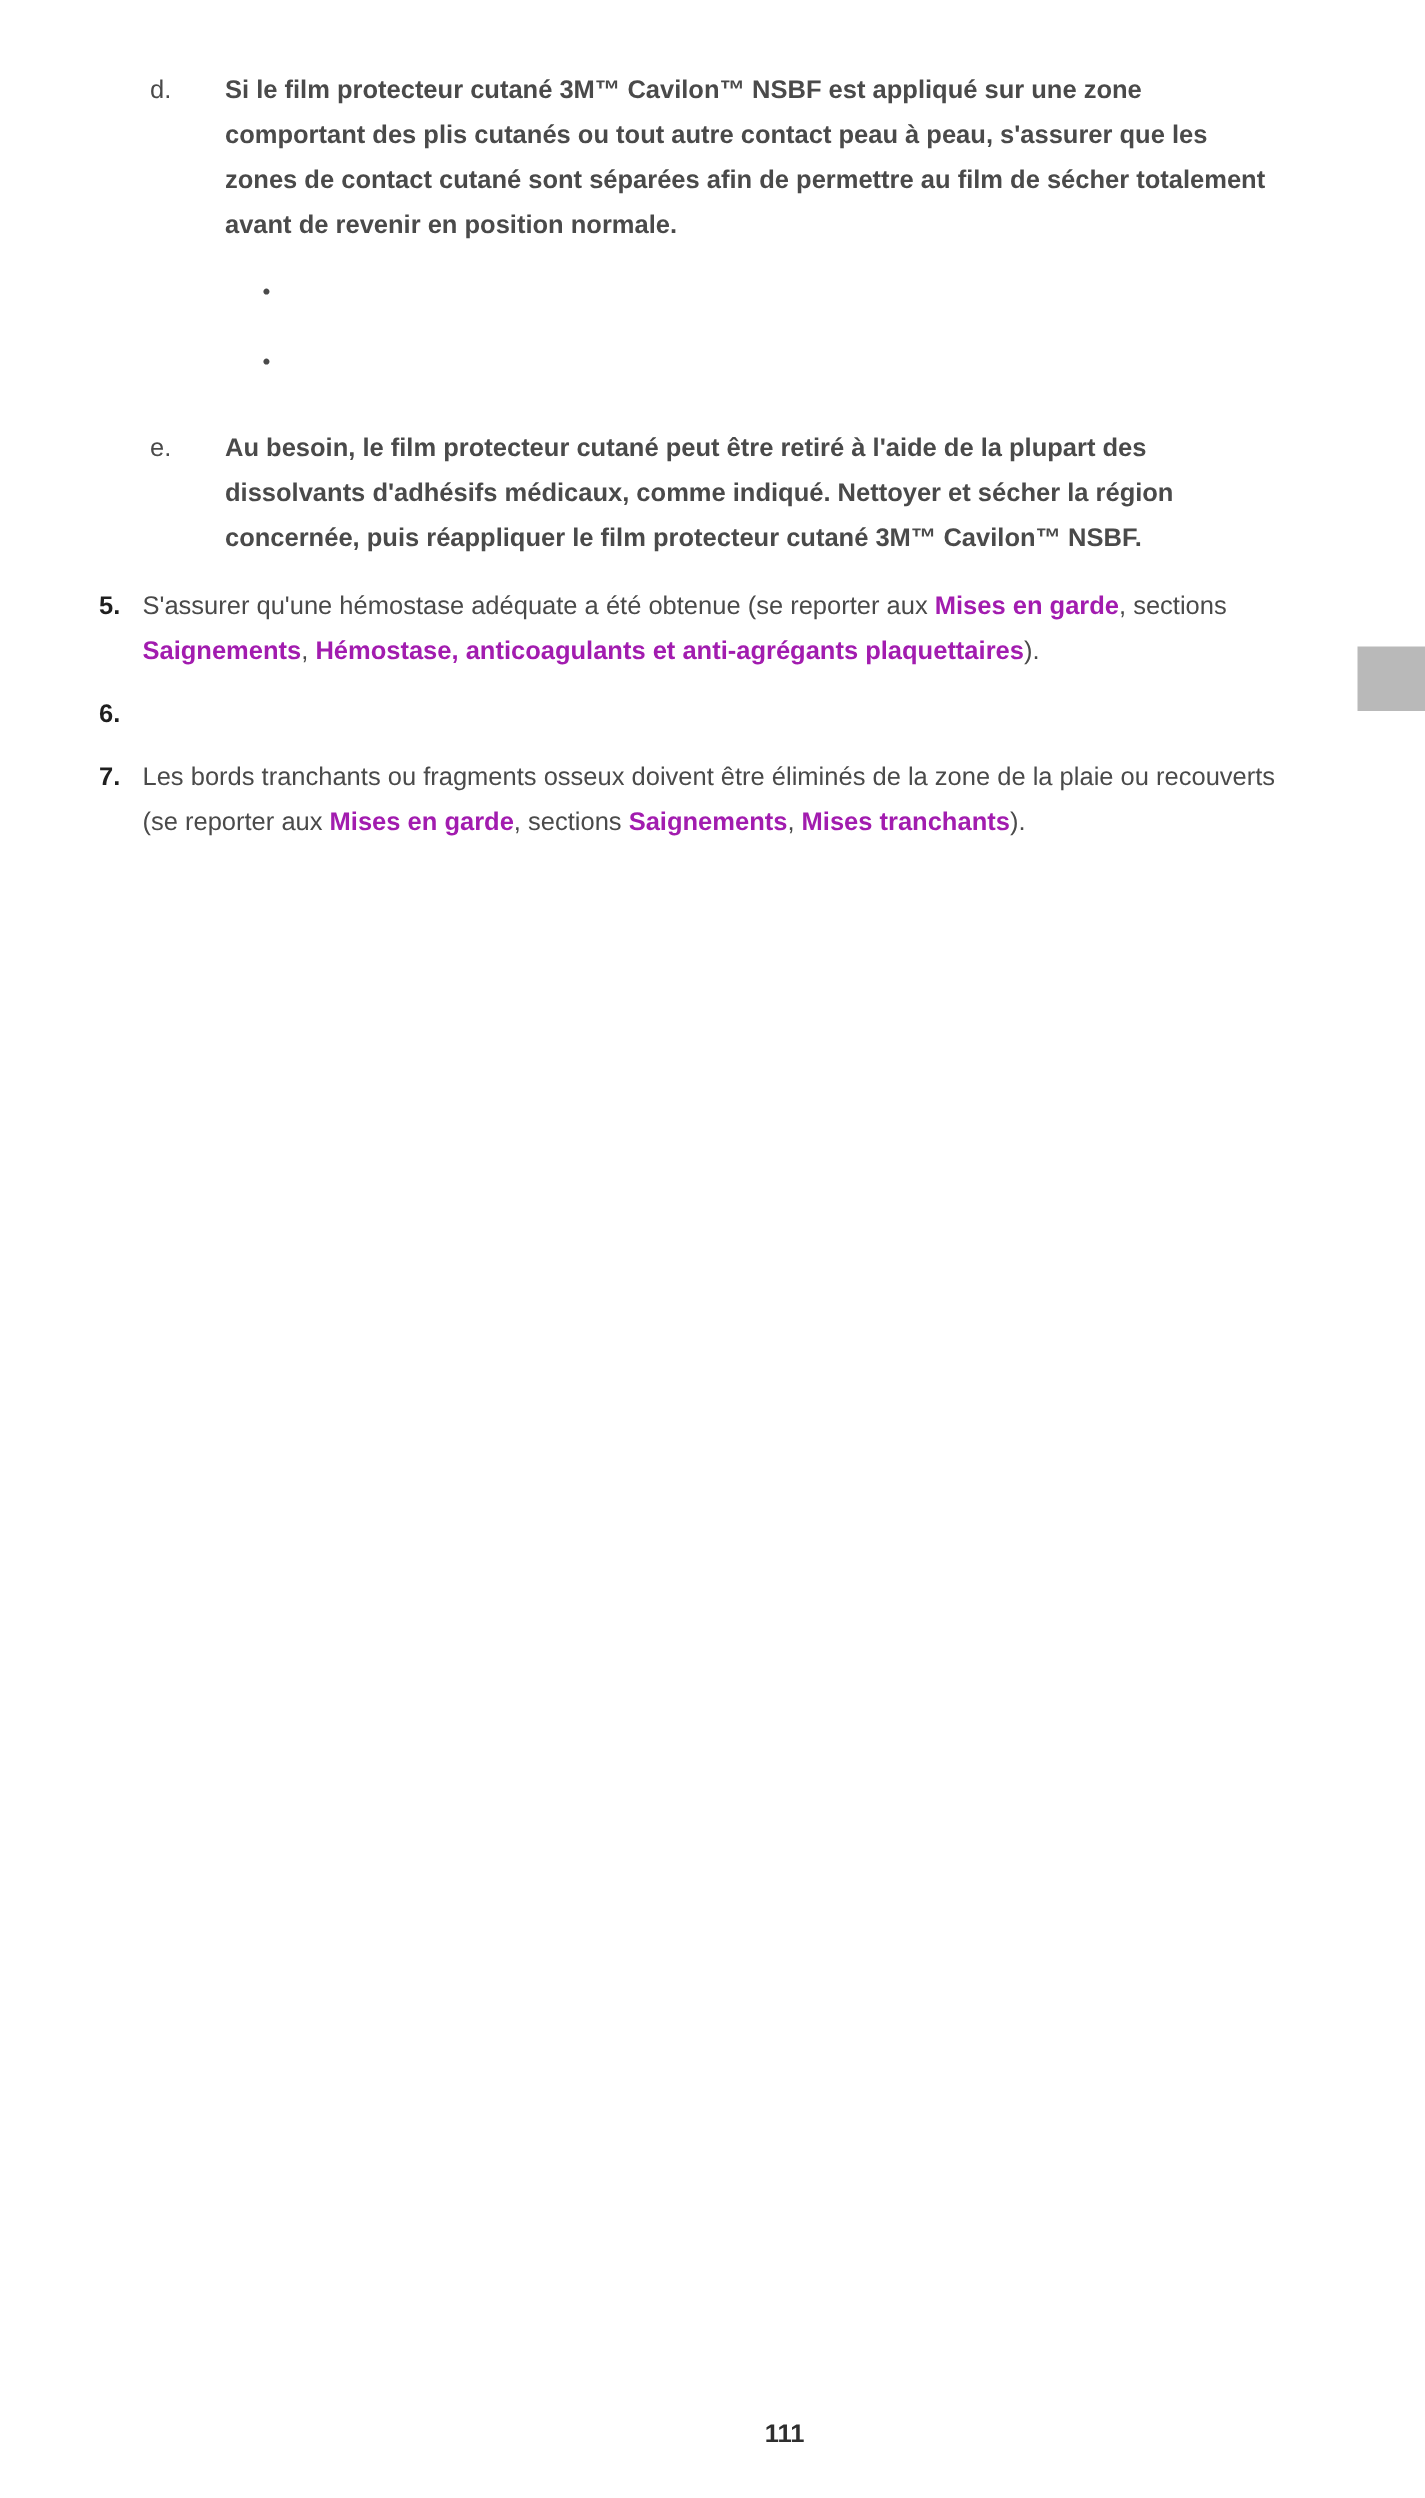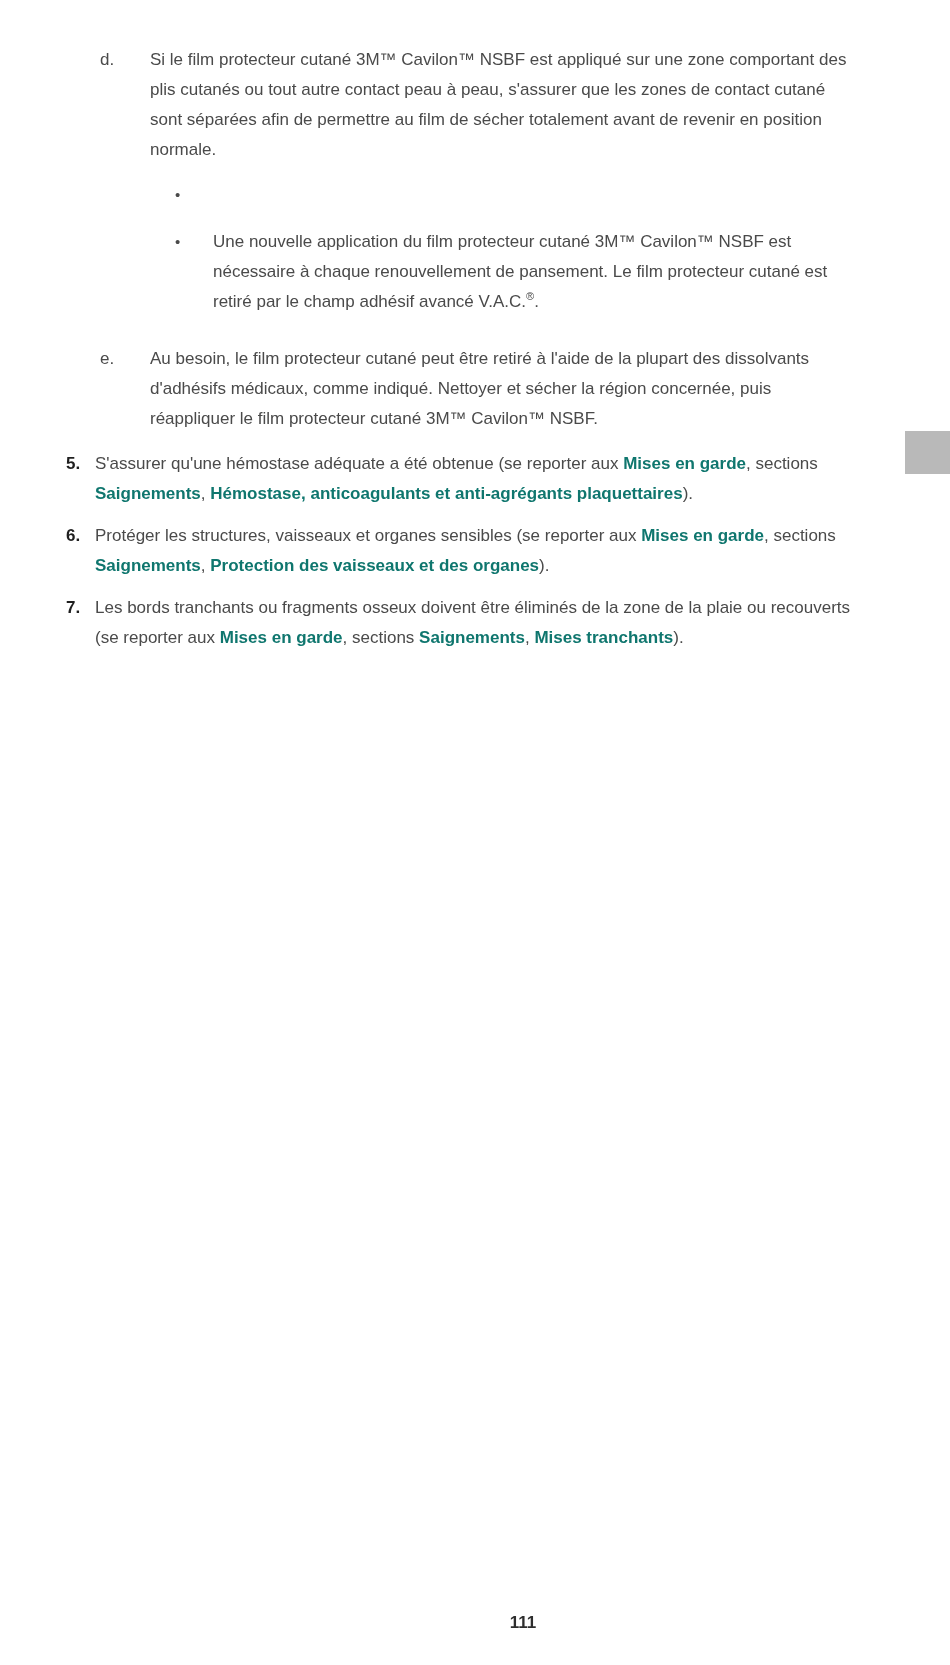--- a/index.html
+++ b/index.html
@@ -27,20 +27,21 @@
     margin-bottom: 15px;
     font-size: 17px;
     line-height: 30px;
   }
   .letter-label {
     flex: none;
     width: 50px;
   }
   .letter-text {
     width: 706px;
+    font-weight: bold;
   }
   .bullet-item {
     display: flex;
     padding-left: 175px;
     margin-bottom: 17px;
     font-size: 17px;
     line-height: 30px;
   }
   .bullet-marker {
     flex: none;
@@ -61,21 +62,21 @@
     flex: none;
     width: 29px;
     font-weight: bold;
     color: #1f1f1f;
   }
   .num-text {
     width: 768px;
   }
   .b {
     font-weight: bold;
-    color: #0f766e;
+    color: #a21caf;
   }
   sup {
     font-size: 11px;
     line-height: 0;
   }
   .side-tab {
     position: absolute;
     left: 905px;
     top: 431px;
     width: 45px;
@@ -104,38 +105,36 @@
     <div class="letter-label">d.</div>
     <div class="letter-text"><span>Si le film protecteur cutané 3M™ Cavilon™ NSBF est appliqué sur une zone comportant des plis cutanés ou tout autre contact peau à peau, s'assurer que les zones de contact cutané sont séparées afin de permettre au film de sécher totalement avant de revenir en position normale.</span></div>
   </div>
 
   <div class="bullet-item">
     <div class="bullet-marker">•</div>
   </div>
 
   <div class="bullet-item">
     <div class="bullet-marker">•</div>
-    <div class="bullet-text"><span>Une nouvelle application du film protecteur cutané 3M™ Cavilon™ NSBF est nécessaire à chaque renouvellement de pansement. Le film protecteur cutané est retiré par le champ adhésif avancé V.A.C.</span><sup>®</sup><span>.</span></div>
   </div>
 
   <div class="spacer-after-bullets"></div>
 
   <div class="letter-item">
     <div class="letter-label">e.</div>
     <div class="letter-text"><span>Au besoin, le film protecteur cutané peut être retiré à l'aide de la plupart des dissolvants d'adhésifs médicaux, comme indiqué. Nettoyer et sécher la région concernée, puis réappliquer le film protecteur cutané 3M™ Cavilon™ NSBF.</span></div>
   </div>
 
   <div class="num-item">
     <div class="num-label">5.</div>
     <div class="num-text"><span>S'assurer qu'une hémostase adéquate a été obtenue (se reporter aux </span><span class="b">Mises en garde</span><span>, sections </span><span class="b">Saignements</span><span>, </span><span class="b">Hémostase, anticoagulants et anti-agrégants plaquettaires</span><span>).</span></div>
   </div>
 
   <div class="num-item">
     <div class="num-label">6.</div>
-    <div class="num-text"><span>Protéger les structures, vaisseaux et organes sensibles (se reporter aux </span><span class="b">Mises en garde</span><span>, sections </span><span class="b">Saignements</span><span>, </span><span class="b">Protection des vaisseaux et des organes</span><span>).</span></div>
   </div>
 
   <div class="num-item">
     <div class="num-label">7.</div>
     <div class="num-text"><span>Les bords tranchants ou fragments osseux doivent être éliminés de la zone de la plaie ou recouverts (se reporter aux </span><span class="b">Mises en garde</span><span>, sections </span><span class="b">Saignements</span><span>, </span><span class="b">Mises tranchants</span><span>).</span></div>
   </div>
 
 </div>
 
 <div class="side-tab"></div>

